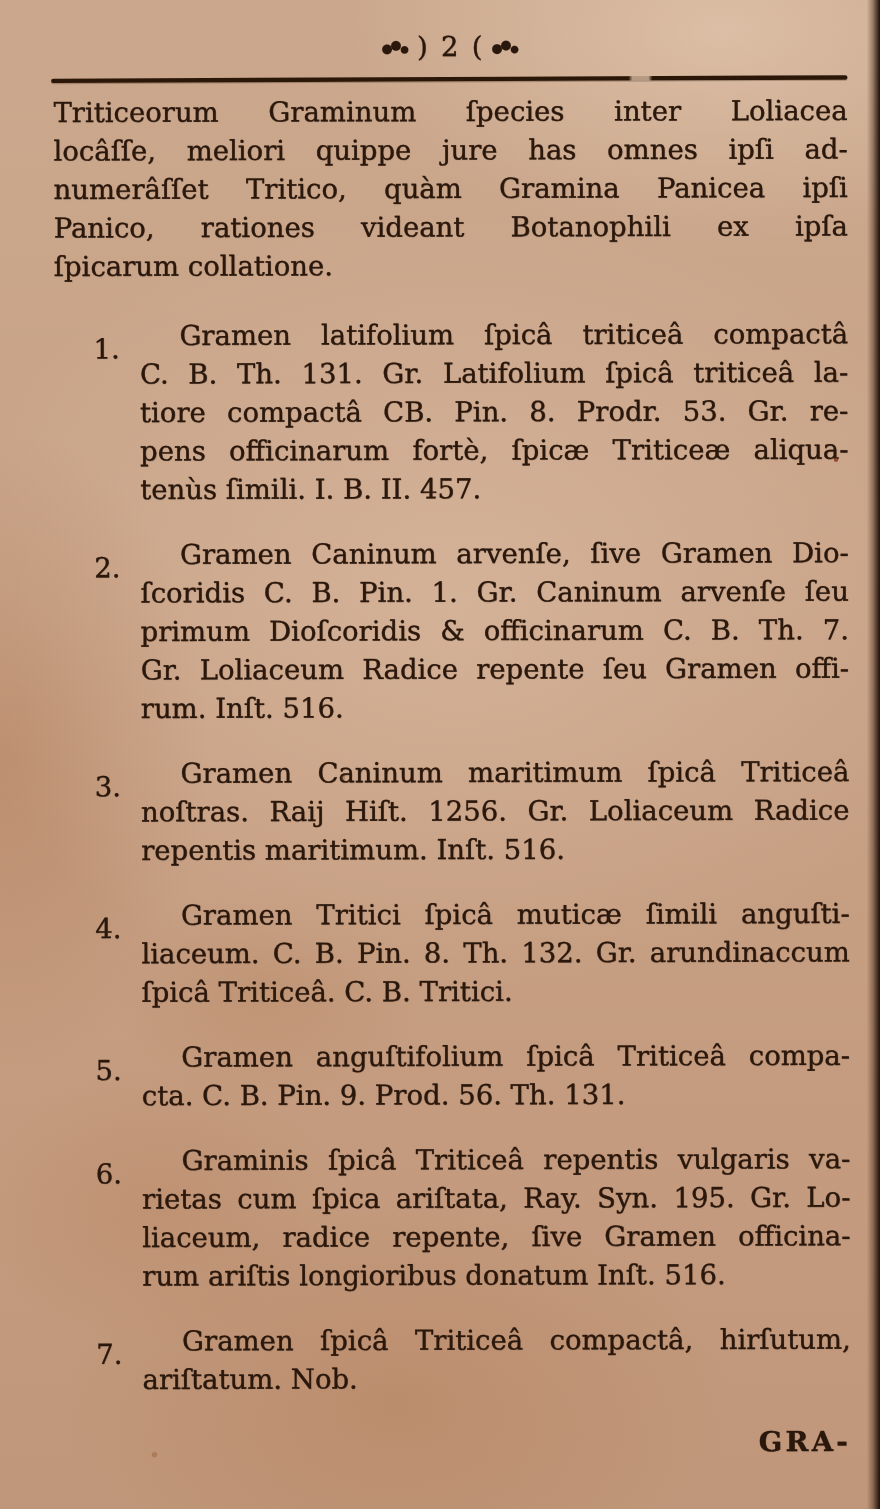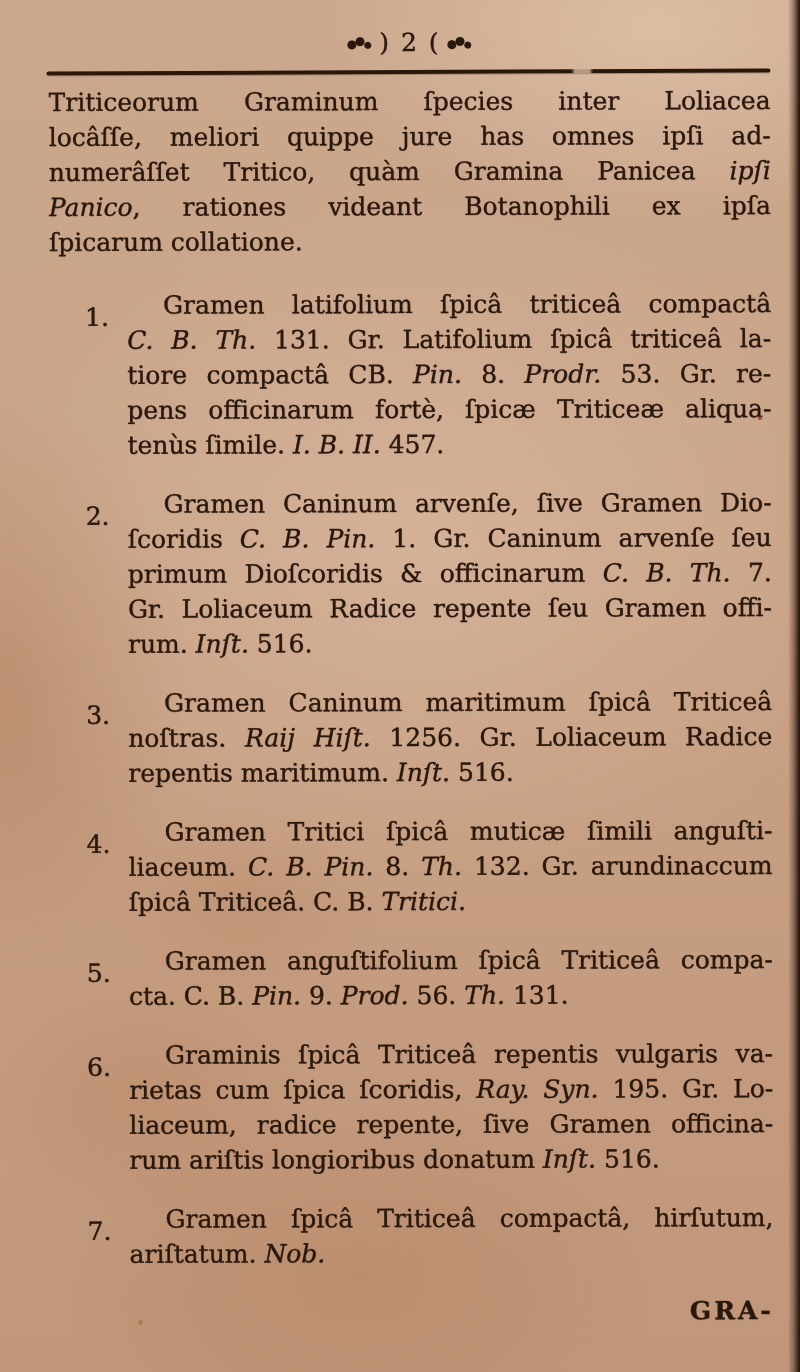--- a/index.html
+++ b/index.html
@@ -53,21 +53,21 @@
   }
   
   .line{
     font-size:25px;line-height:35px;height:35px;overflow:hidden;
     text-align:justify;
   }
   .line::after{content:"";display:inline-block;width:100%;height:0;vertical-align:top;}
   .line.nj{text-align:left;}
   .line.nj::after{content:none;}
   .line.ind{text-indent:36px;}
-  .it{font-style:italic;}
+  .it{}
   .intro{margin-bottom:28px;}
   
   .item{
     display:grid;grid-template-columns:42px 1fr;
     padding-left:36px;margin-bottom:24px;
   }
   .num{font-size:25px;line-height:35px;padding-top:12px;}
   .itext{min-width:0;}
   
   .catchword{
@@ -105,21 +105,21 @@
       </div>
 
     <div id="items">
         <div class="item">
           <span class="num">1.</span>
           <div class="itext">
             <div class="line ind"><span>Gramen latifolium ſpicâ triticeâ compactâ</span></div>
             <div class="line"><span class="it">C. B. Th.</span><span> 131. Gr. Latifolium ſpicâ triticeâ la-</span></div>
             <div class="line"><span>tiore compactâ CB. </span><span class="it">Pin.</span><span> 8. </span><span class="it">Prodr.</span><span> 53. Gr. re-</span></div>
             <div class="line"><span>pens officinarum fortè, ſpicæ Triticeæ aliqua-</span></div>
-            <div class="line nj"><span>tenùs ſimile. </span><span class="it">I. B. II.</span><span> 457.</span></div>
+            <div class="line nj"><span>tenùs ſimili. </span><span class="it">I. B. II.</span><span> 457.</span></div>
           </div>
         </div>
         <div class="item">
           <span class="num">2.</span>
           <div class="itext">
             <div class="line ind"><span>Gramen Caninum arvenſe, ſive Gramen Dio-</span></div>
             <div class="line"><span>ſcoridis </span><span class="it">C. B. Pin.</span><span> 1. Gr. Caninum arvenſe ſeu</span></div>
             <div class="line"><span>primum Dioſcoridis &amp; officinarum </span><span class="it">C. B. Th.</span><span> 7.</span></div>
             <div class="line"><span>Gr. Loliaceum Radice repente ſeu Gramen offi-</span></div>
             <div class="line nj"><span>rum. </span><span class="it">Inſt.</span><span> 516.</span></div>
@@ -145,21 +145,21 @@
           <span class="num">5.</span>
           <div class="itext">
             <div class="line ind"><span>Gramen anguſtifolium ſpicâ Triticeâ compa-</span></div>
             <div class="line nj"><span>cta. C. B. </span><span class="it">Pin.</span><span> 9. </span><span class="it">Prod.</span><span> 56. </span><span class="it">Th.</span><span> 131.</span></div>
           </div>
         </div>
         <div class="item">
           <span class="num">6.</span>
           <div class="itext">
             <div class="line ind"><span>Graminis ſpicâ Triticeâ repentis vulgaris va-</span></div>
-            <div class="line"><span>rietas cum ſpica ſcoridis, </span><span class="it">Ray. Syn.</span><span> 195. Gr. Lo-</span></div>
+            <div class="line"><span>rietas cum ſpica ariſtata, </span><span class="it">Ray. Syn.</span><span> 195. Gr. Lo-</span></div>
             <div class="line"><span>liaceum, radice repente, ſive Gramen officina-</span></div>
             <div class="line nj"><span>rum ariſtis longioribus donatum </span><span class="it">Inſt.</span><span> 516.</span></div>
           </div>
         </div>
         <div class="item">
           <span class="num">7.</span>
           <div class="itext">
             <div class="line ind"><span>Gramen ſpicâ Triticeâ compactâ, hirſutum,</span></div>
             <div class="line nj"><span>ariſtatum. </span><span class="it">Nob.</span></div>
           </div>

